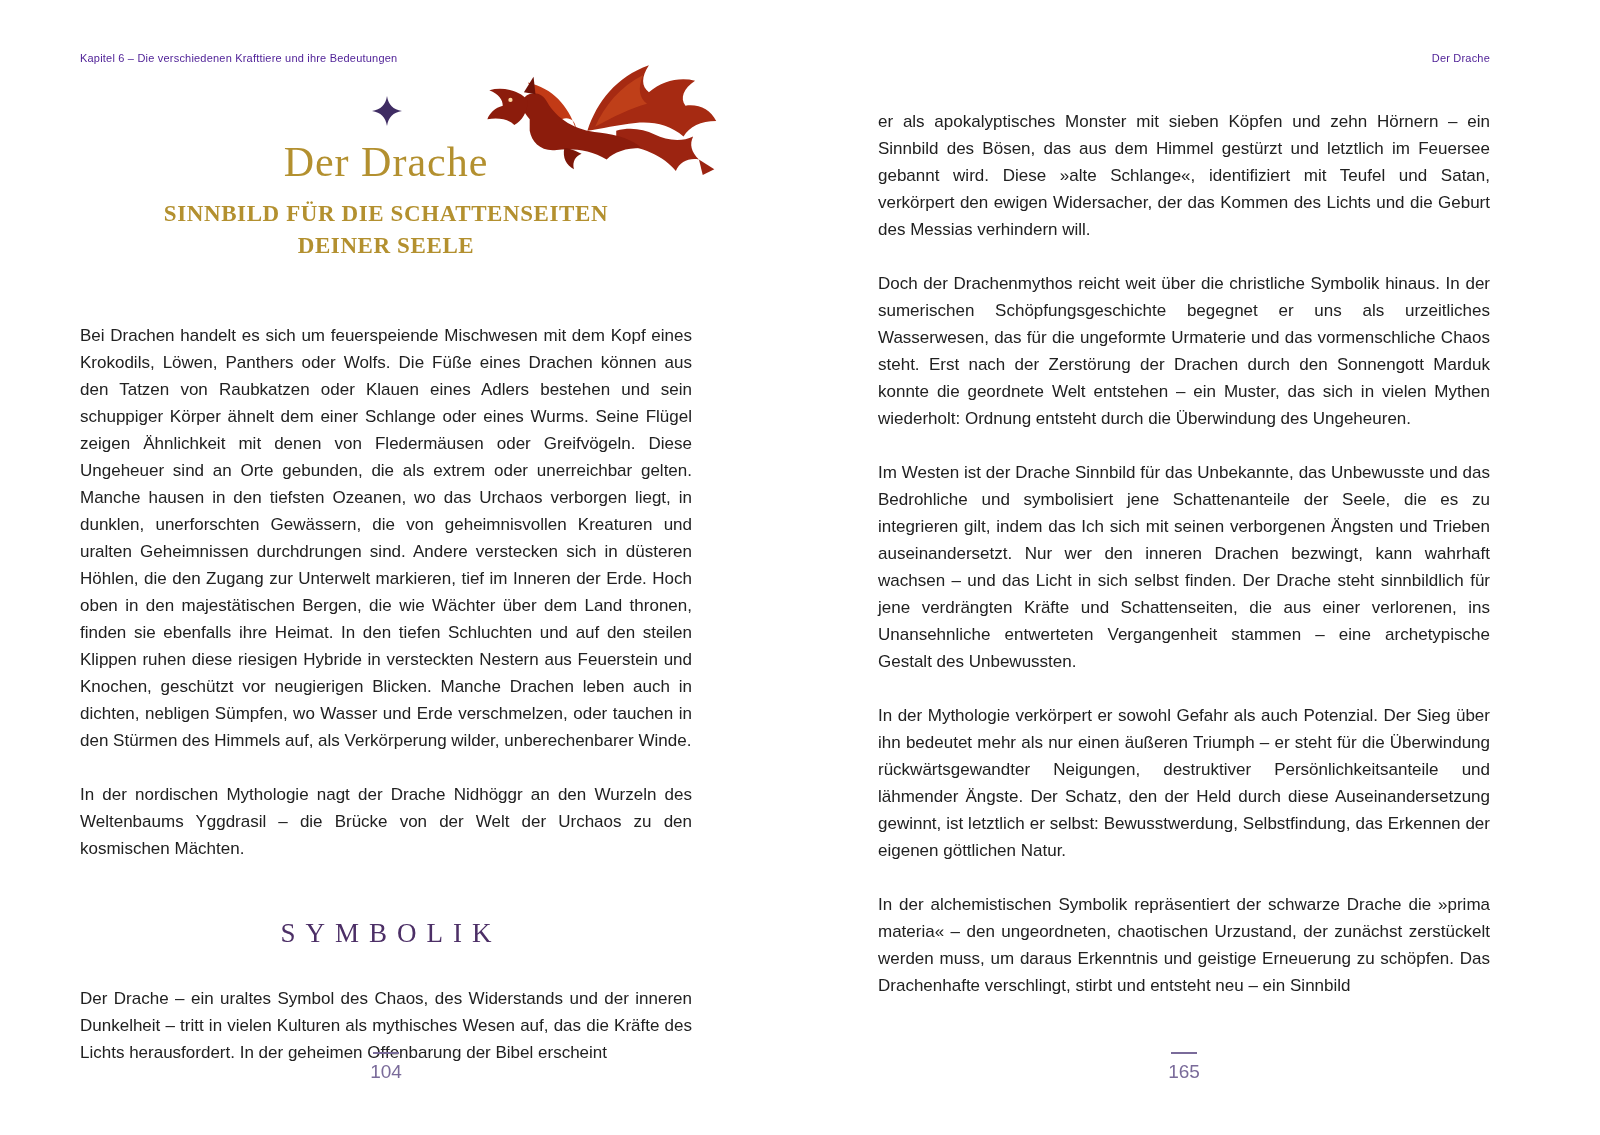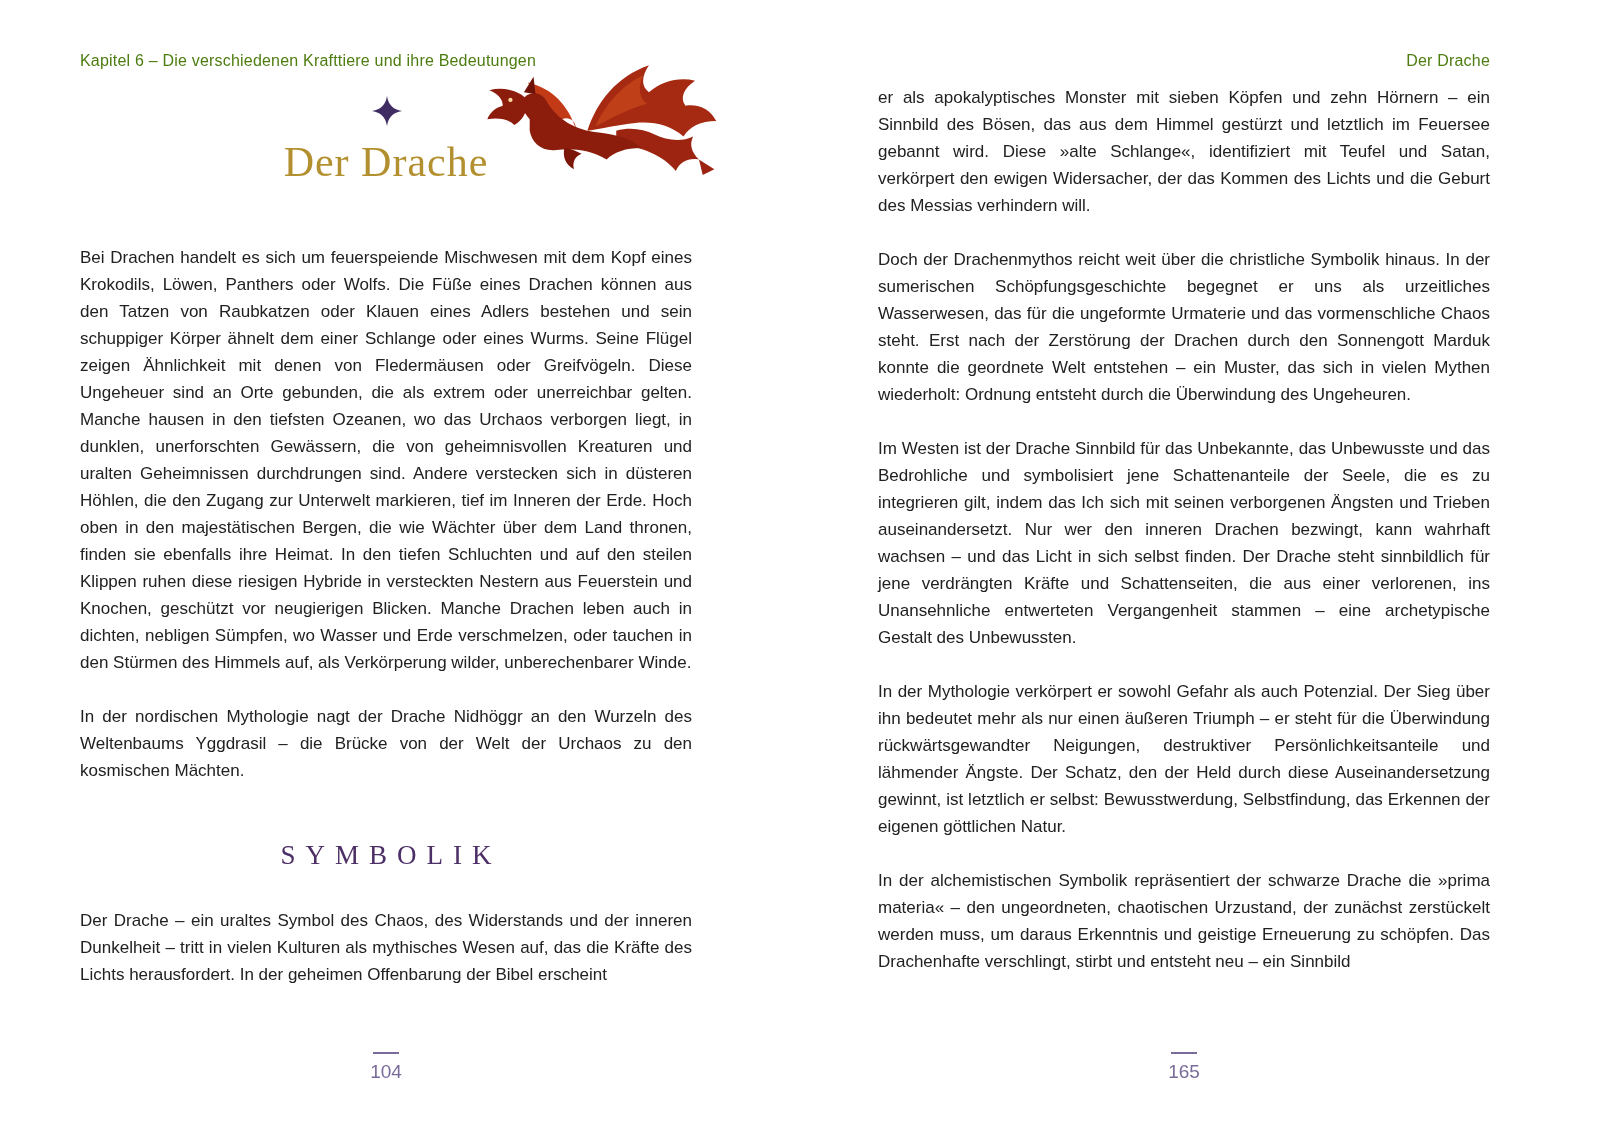--- a/index.html
+++ b/index.html
@@ -20,23 +20,23 @@
     top: 0;
     height: 1135px;
     width: 612px;
   }
   .page-left  { left: 80px; }
   .page-right { left: 878px; }
 
   .running-head {
     position: absolute;
     top: 52px;
-    font-size: 16px;
+    font-size: 11px;
     letter-spacing: 0.2px;
-    color: #4d7c0f;
+    color: #4c1d95;
   }
   .running-head.rh-left  { left: 0; }
   .running-head.rh-right { right: 0; text-align: right; }
 
   
   .sparkle {
     position: absolute;
     left: 292px;
     top: 96px;
     width: 30px;
@@ -75,21 +75,21 @@
 
   p.body {
     margin: 27px 0 0 0;
     font-size: 17px;
     line-height: 27px;
     text-align: justify;
     hyphens: auto;
     color: #212121;
   }
   .page-left p.first-para  { margin-top: 60px; }
-  .page-right p.first-para { margin-top: 84px; }
+  .page-right p.first-para { margin-top: 108px; }
 
   .section-heading {
     margin: 56px 0 0 0;
     text-align: center;
     font-family: "Liberation Serif", serif;
     font-weight: 400;
     font-size: 27px;
     letter-spacing: 10px;
     text-indent: 10px; 
     color: #4c2f66;
@@ -148,20 +148,22 @@
 
         <circle cx="40" cy="46" r="2.2" fill="#ffd9a0"></circle>
 
         <path fill="#7c1608" d="M96 96 C94 106 98 114 106 118 C104 110 108 104 114 102 C106 98 100 96 96 96 Z"></path>
       </svg>
     </span>
 
     <h1 class="chapter-title">Der Drache</h1>
 
     <div class="chapter-subtitle">
+      <div>SINNBILD FÜR DIE SCHATTENSEITEN</div>
+      <div>DEINER SEELE</div>
     </div>
 
     <p class="body first-para">Bei Drachen handelt es sich um feuerspeiende Mischwesen mit dem Kopf eines Krokodils, Löwen, Panthers oder Wolfs. Die Füße eines Drachen können aus den Tatzen von Raubkatzen oder Klauen eines Adlers bestehen und sein schuppiger Körper ähnelt dem einer Schlange oder eines Wurms. Seine Flügel zeigen Ähnlichkeit mit denen von Fledermäusen oder Greifvögeln. Diese Ungeheuer sind an Orte gebunden, die als extrem oder unerreichbar gelten. Manche hausen in den tiefsten Ozeanen, wo das Urchaos verborgen liegt, in dunklen, unerforschten Gewässern, die von geheimnisvollen Kreaturen und uralten Geheimnissen durchdrungen sind. Andere verstecken sich in düsteren Höhlen, die den Zugang zur Unterwelt markieren, tief im Inneren der Erde. Hoch oben in den majestätischen Bergen, die wie Wächter über dem Land thronen, finden sie ebenfalls ihre Heimat. In den tiefen Schluchten und auf den steilen Klippen ruhen diese riesigen Hybride in versteckten Nestern aus Feuerstein und Knochen, geschützt vor neugierigen Blicken. Manche Drachen leben auch in dichten, nebligen Sümpfen, wo Wasser und Erde verschmelzen, oder tauchen in den Stürmen des Himmels auf, als Verkörperung wilder, unberechenbarer Winde.</p>
 
     <p class="body">In der nordischen Mythologie nagt der Drache Nidhöggr an den Wurzeln des Weltenbaums Yggdrasil – die Brücke von der Welt der Urchaos zu den kosmischen Mächten.</p>
 
     <h2 class="section-heading">SYMBOLIK</h2>
 
     <p class="body section-para">Der Drache – ein uraltes Symbol des Chaos, des Widerstands und der inneren Dunkelheit – tritt in vielen Kulturen als mythisches Wesen auf, das die Kräfte des Lichts herausfordert. In der geheimen Offenbarung der Bibel erscheint</p>
 

